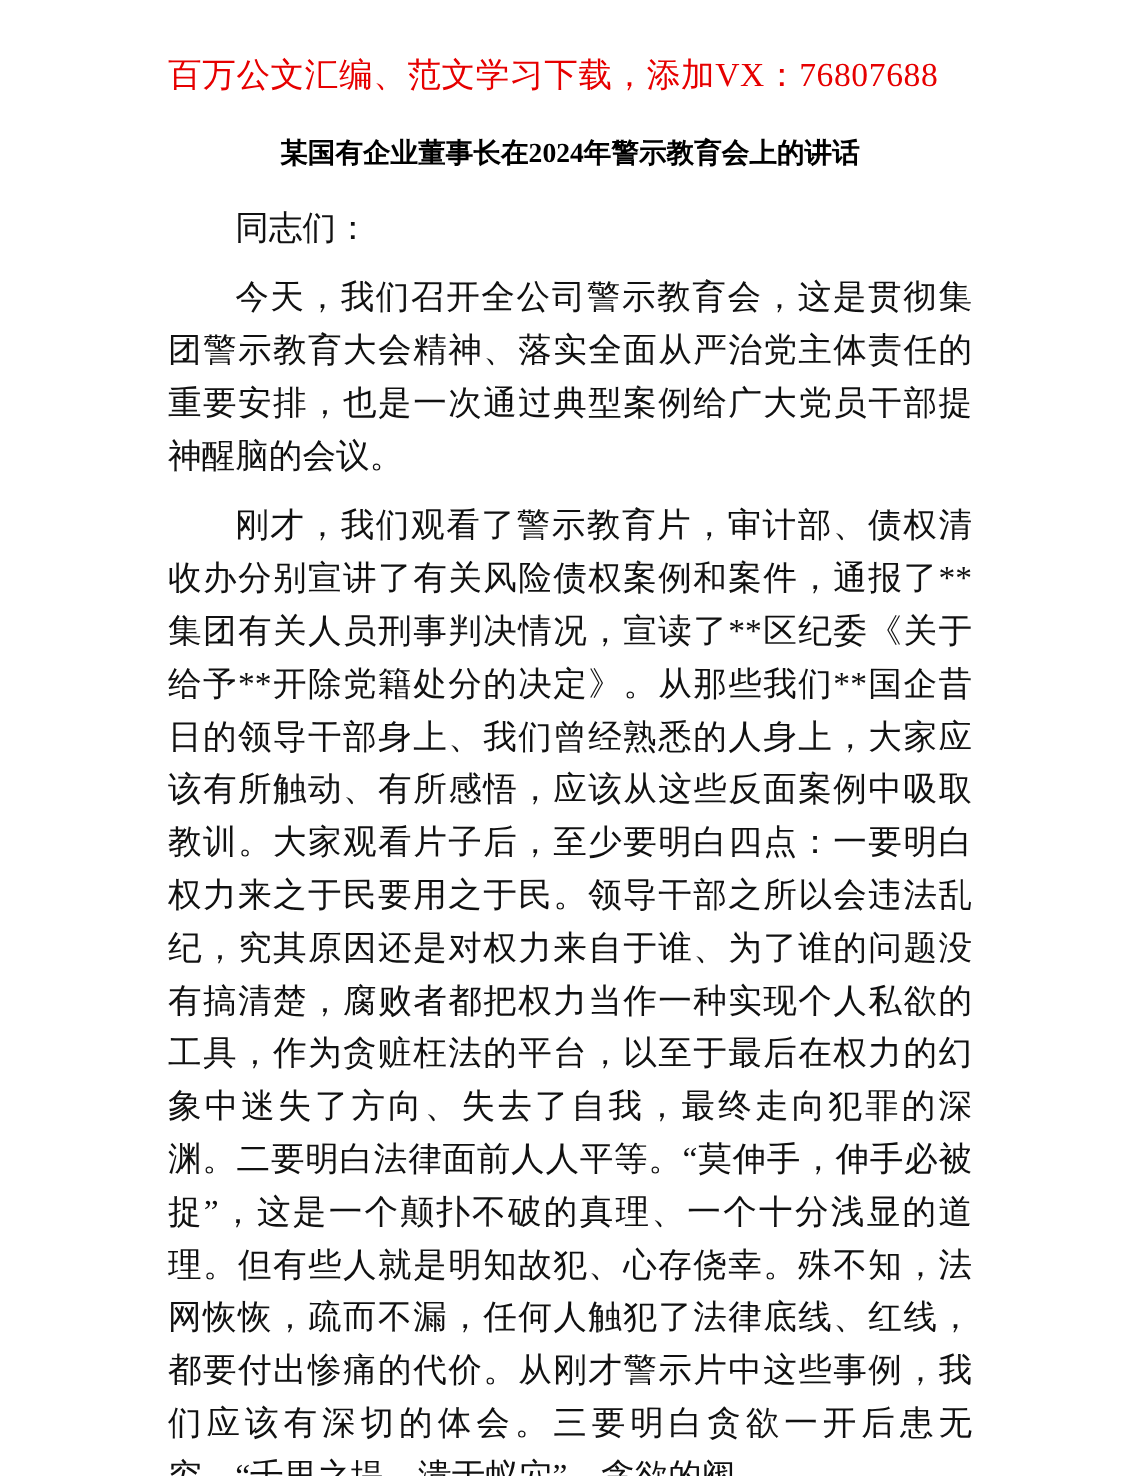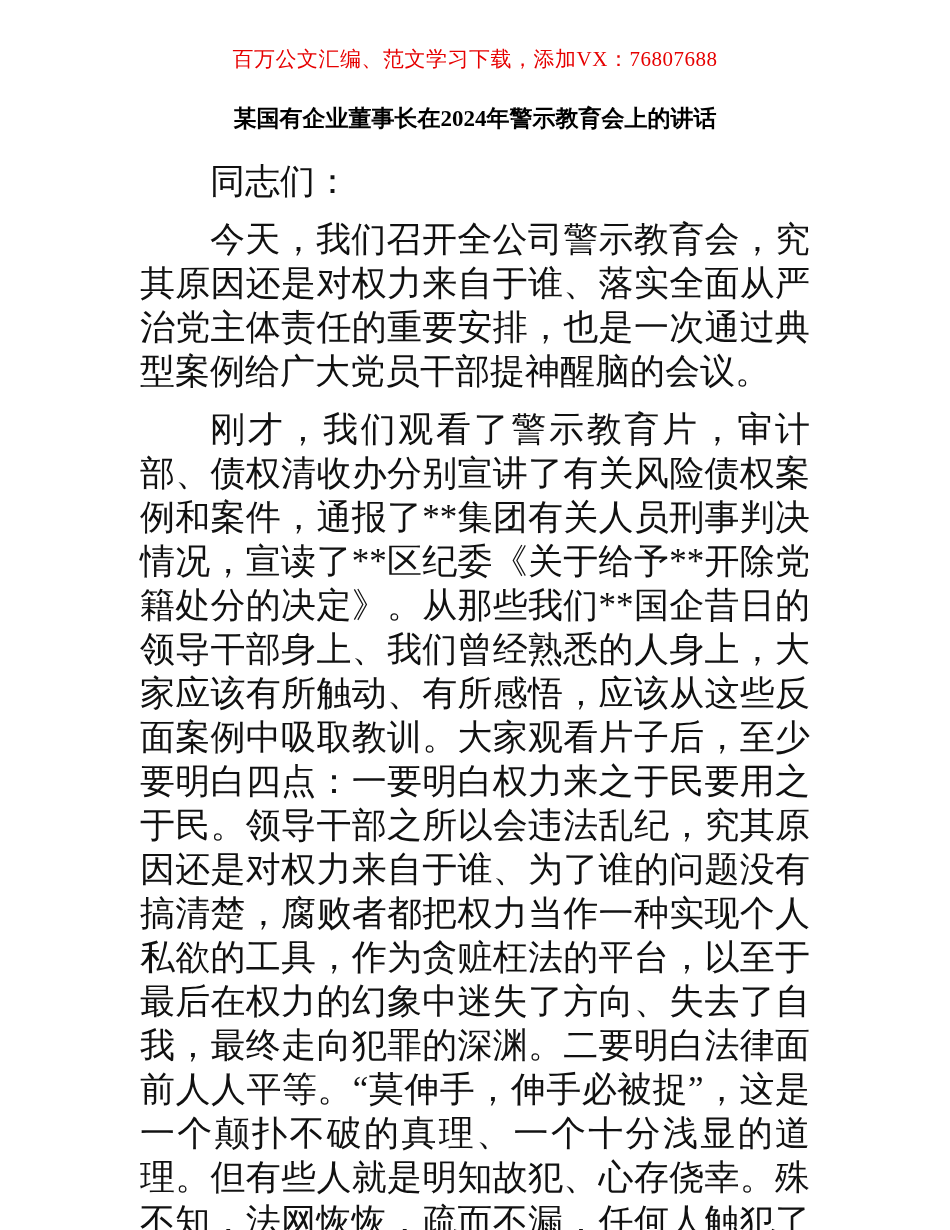--- a/index.html
+++ b/index.html
@@ -14,54 +14,53 @@
     overflow: hidden;
     font-family: "Liberation Serif", "DejaVu Serif", serif;
   }
   .page {
     width: 950px;
     height: 1230px;
     background: #ffffff;
     padding: 46px 140px 0 140px;
   }
   .notice {
-    text-align: center;
-    font-size: 21px;
+    font-size: 28px;
     line-height: 1.3;
     color: #e60000;
     margin: 0 0 30px 0;
     letter-spacing: 0.5px;
   }
   .doc-title {
     text-align: center;
     font-size: 23px;
     font-weight: bold;
     line-height: 1.35;
     color: #000000;
     margin: 0 0 26px 0;
   }
   .body-text p {
-    font-size: 35px;
+    font-size: 28px;
     line-height: 44px;
     color: #111111;
     text-align: justify;
     text-justify: inter-ideograph;
     text-indent: 2em;
     margin: 0 0 14px 0;
     word-break: break-all;
   }
 </style>
 </head>
 <body>
 
 <div class="page" style="background: rgb(255, 255, 255);">
 
   <div class="notice" style="color: rgb(230, 0, 0);">百万公文汇编、范文学习下载，添加VX：76807688</div>
 
   <h1 class="doc-title">某国有企业董事长在2024年警示教育会上的讲话</h1>
 
   <div class="body-text">
     <p>同志们：</p>
-    <p>今天，我们召开全公司警示教育会，究其原因还是对权力来自于谁、落实全面从严治党主体责任的重要安排，也是一次通过典型案例给广大党员干部提神醒脑的会议。</p>
+    <p>今天，我们召开全公司警示教育会，这是贯彻集团警示教育大会精神、落实全面从严治党主体责任的重要安排，也是一次通过典型案例给广大党员干部提神醒脑的会议。</p>
     <p>刚才，我们观看了警示教育片，审计部、债权清收办分别宣讲了有关风险债权案例和案件，通报了**集团有关人员刑事判决情况，宣读了**区纪委《关于给予**开除党籍处分的决定》。从那些我们**国企昔日的领导干部身上、我们曾经熟悉的人身上，大家应该有所触动、有所感悟，应该从这些反面案例中吸取教训。大家观看片子后，至少要明白四点：一要明白权力来之于民要用之于民。领导干部之所以会违法乱纪，究其原因还是对权力来自于谁、为了谁的问题没有搞清楚，腐败者都把权力当作一种实现个人私欲的工具，作为贪赃枉法的平台，以至于最后在权力的幻象中迷失了方向、失去了自我，最终走向犯罪的深渊。二要明白法律面前人人平等。“莫伸手，伸手必被捉”，这是一个颠扑不破的真理、一个十分浅显的道理。但有些人就是明知故犯、心存侥幸。殊不知，法网恢恢，疏而不漏，任何人触犯了法律底线、红线，都要付出惨痛的代价。从刚才警示片中这些事例，我们应该有深切的体会。三要明白贪欲一开后患无穷。“千里之堤，溃于蚁穴”，贪欲的阀</p>
   </div>
 
 </div>
 
 </body></html>

